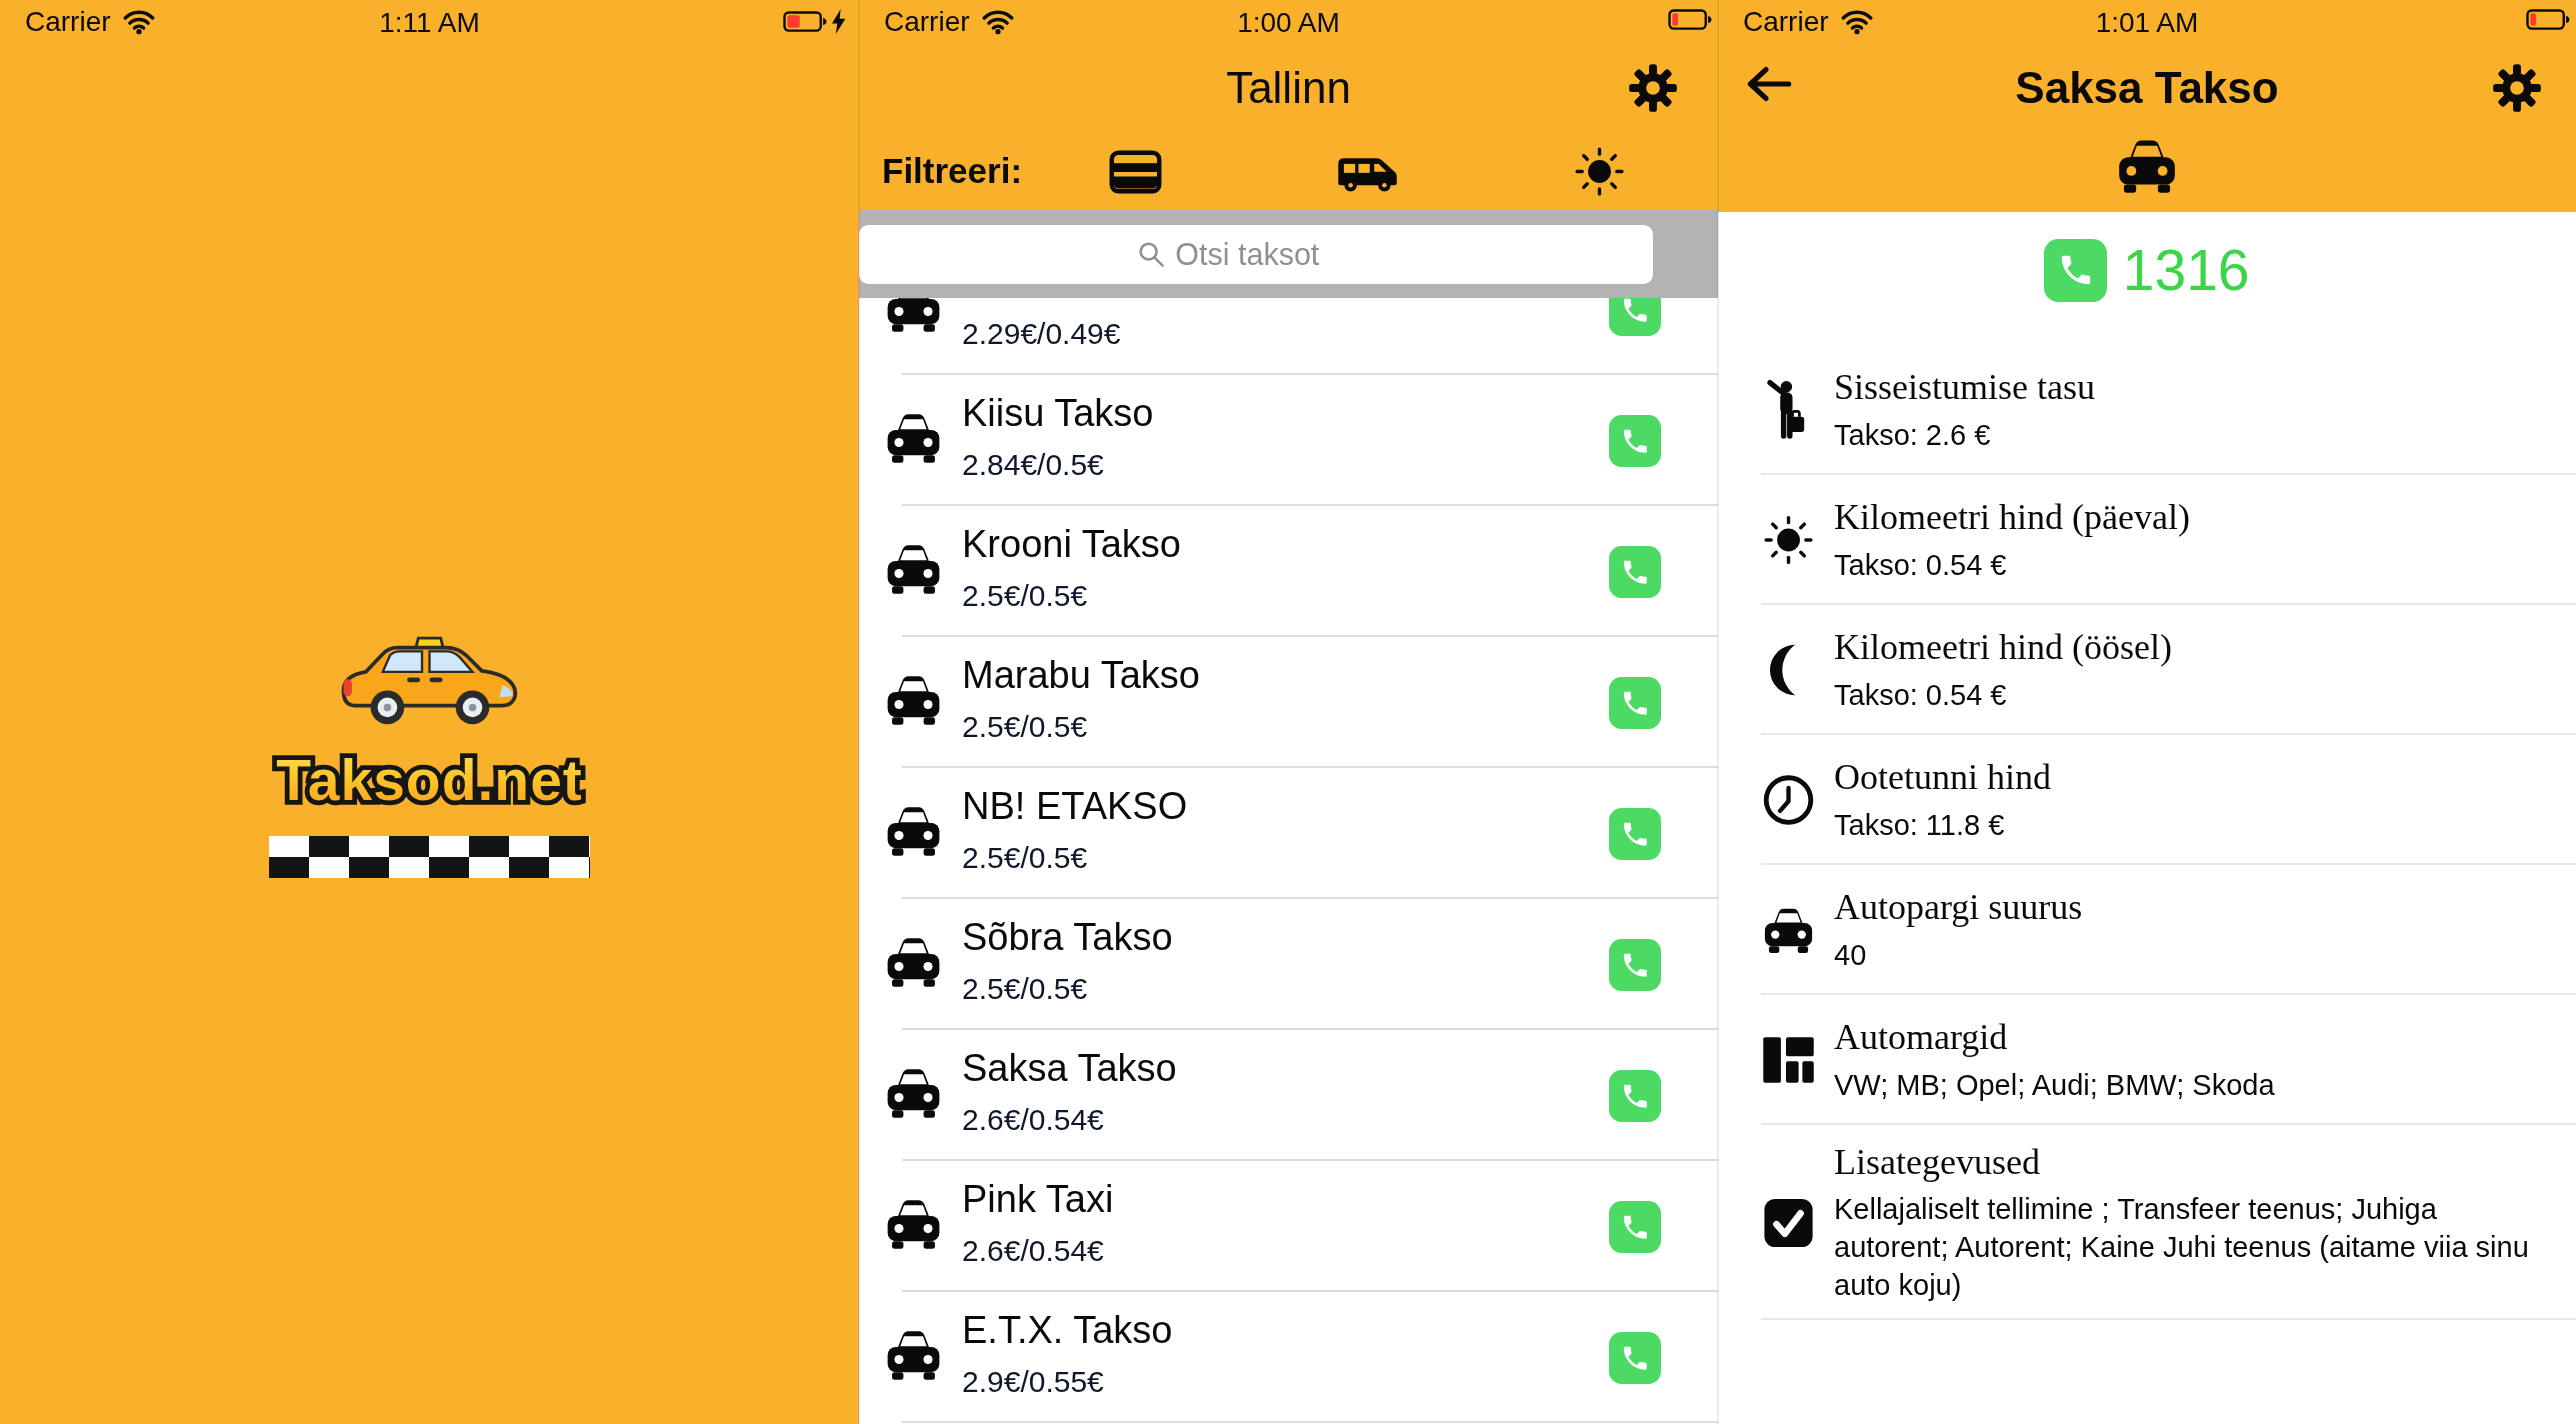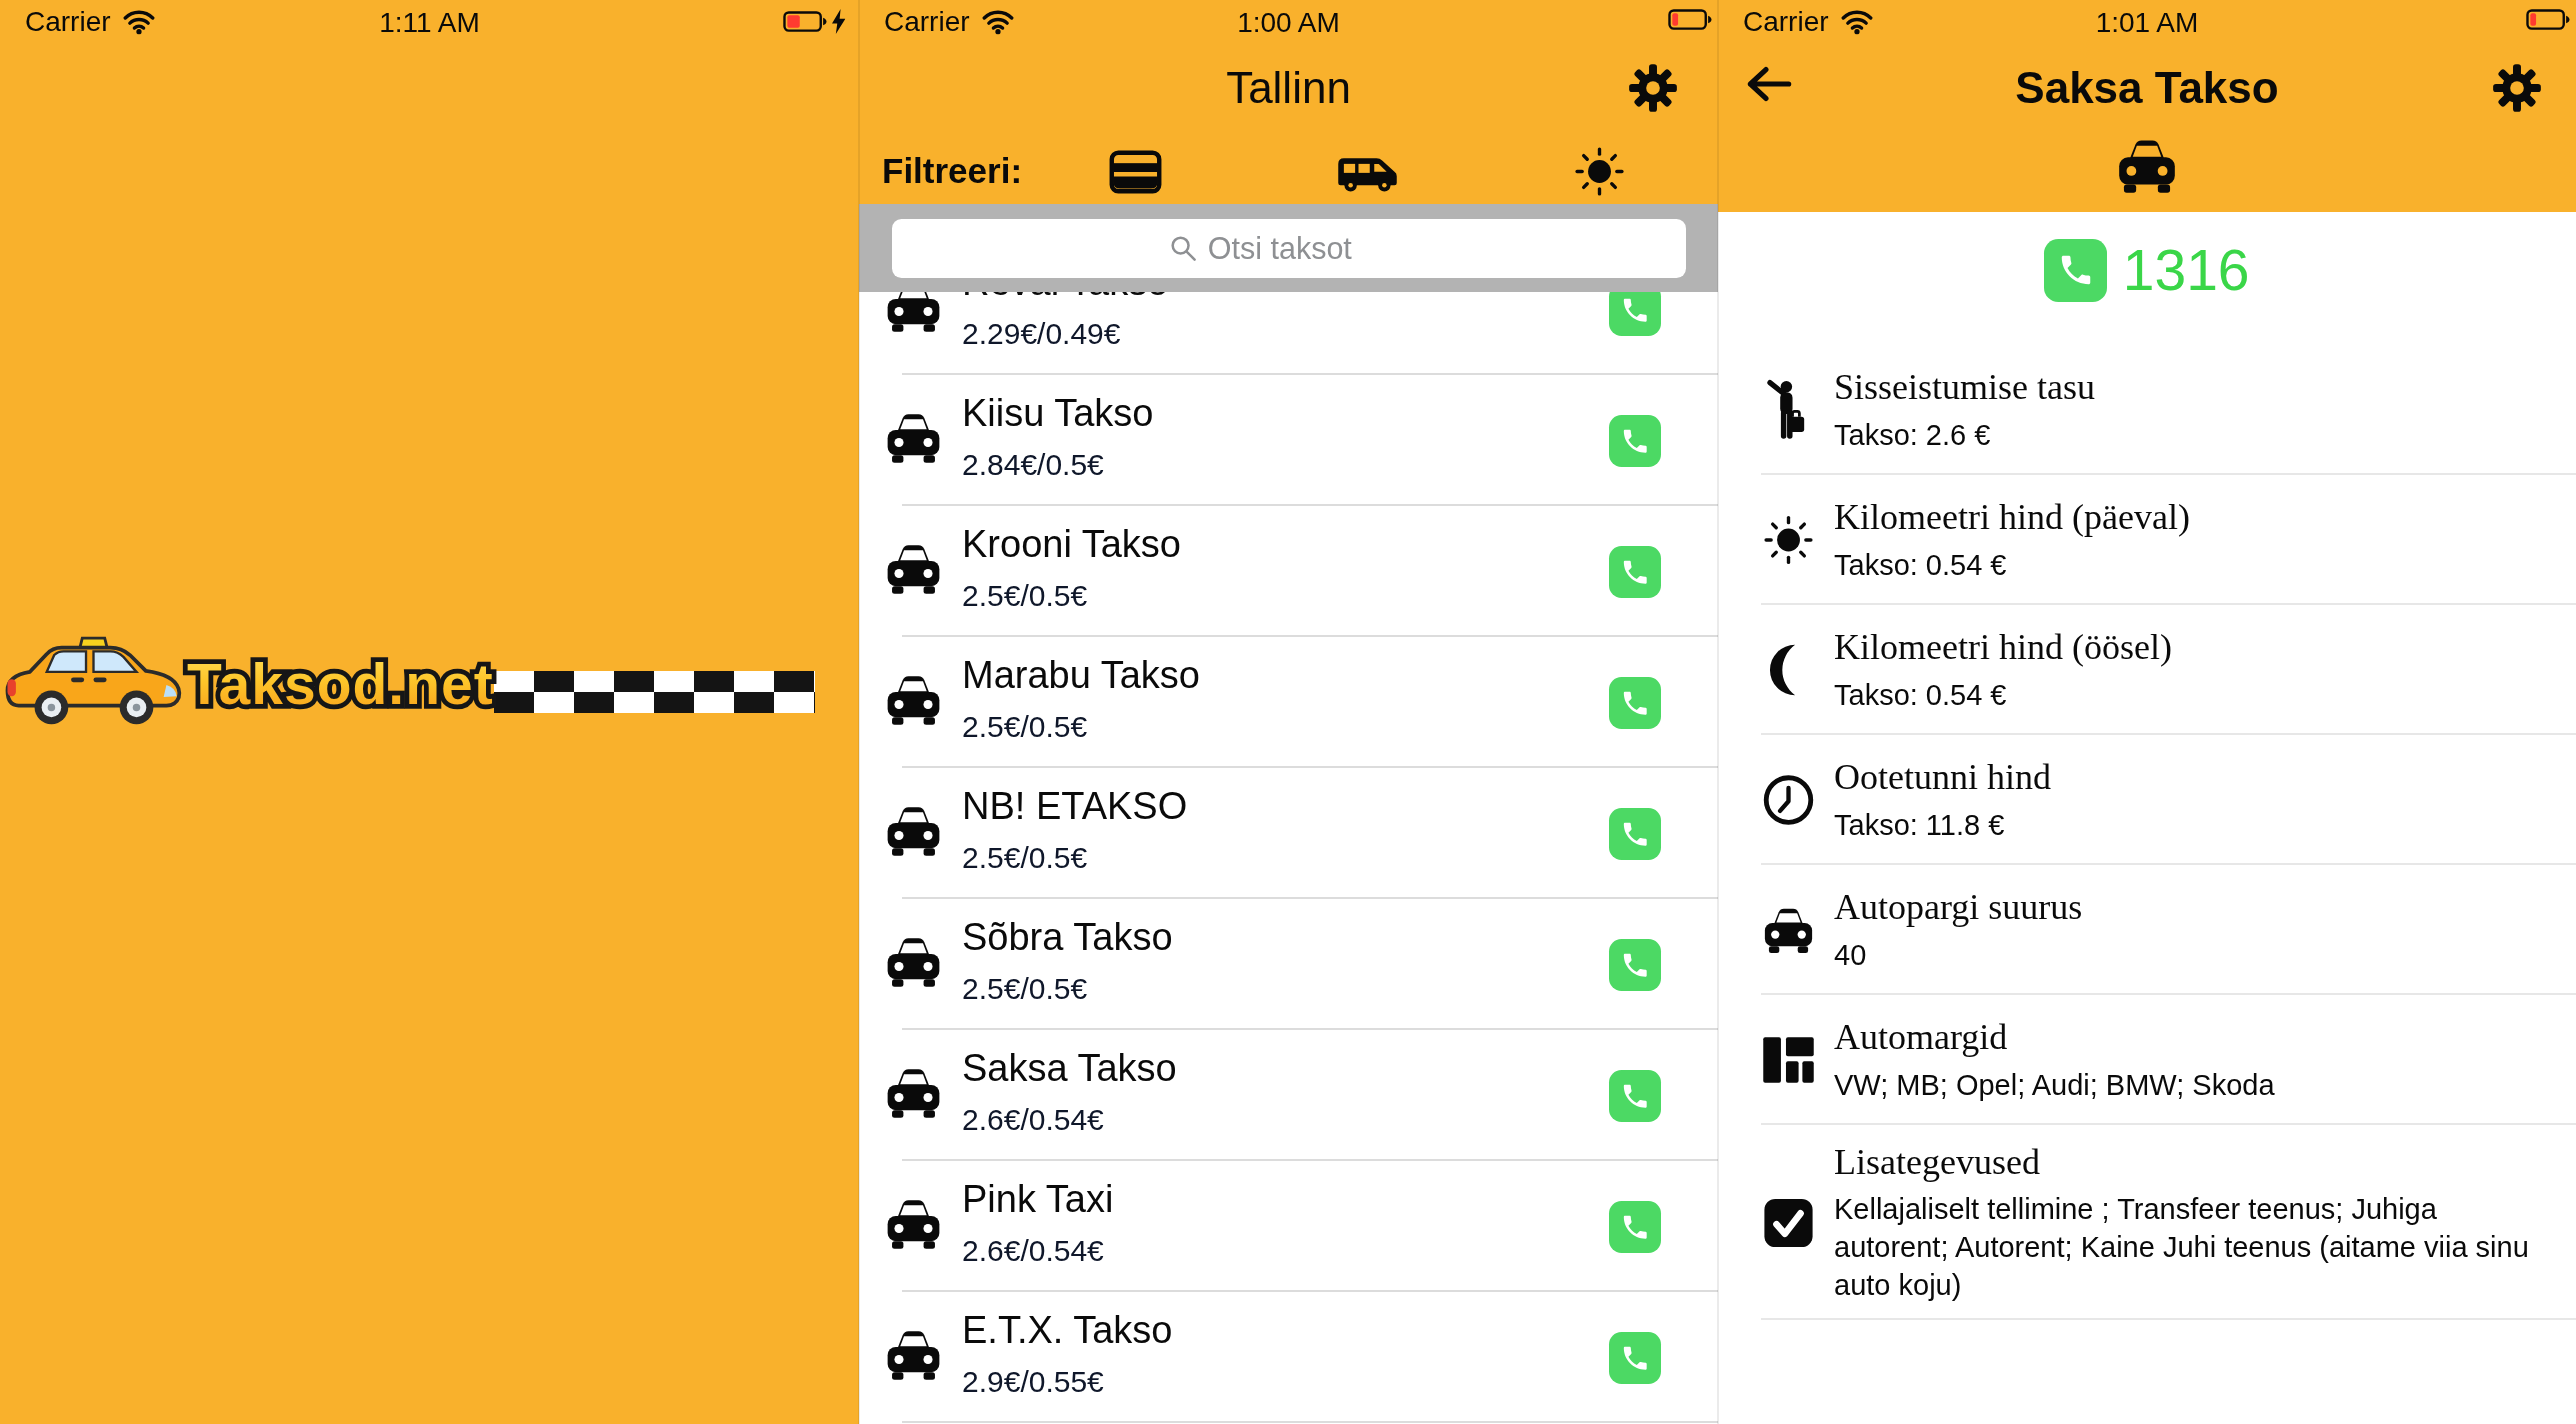--- a/index.html
+++ b/index.html
@@ -30,22 +30,22 @@
   #p2 .gear-btn { right:40px; } #p3 .gear-btn { right:34px; }
   .back-btn { position:absolute; left:25px; top:63px; width:50px; height:42px; }
   .filter-label { position:absolute; left:23px; top:151px; font-size:35px; font-weight:700; }
   .fi { position:absolute; }
   .fi-card { left:250px; top:149px; width:53px; height:46px; }
   .fi-van  { left:477px; top:153px; width:63px; height:42px; }
   .fi-sun  { left:714px; top:145px; width:53px; height:53px; }
   .p3-car { position:absolute; top:137px; left:50%; transform:translateX(-50%); width:63px; height:57px; --cut:#F9B12C; }
 
   
-  .search-bar { position:absolute; top:204px; left:0; right:0; height:88px; background:#B3B3B3; z-index:30;
-    display:flex; align-items:center; justify-content:center; }
+  .search-bar { position:absolute; top:210px; left:0; right:0; height:88px; background:#B3B3B3; z-index:30;
+    display:flex; align-items:center; justify-content:flex-start; }
   .search-field { width:794px; height:59px; background:#fff; border-radius:9.5px;
     display:flex; align-items:center; justify-content:center; gap:9.5px; }
   .search-field input { border:none; outline:none; background:transparent; width:200px;
     font-size:30.5px; color:#333; font-family:inherit; padding:0; }
   .search-field input::placeholder { color:#8E9093; opacity:1; }
 
   
   .t-list { position:absolute; top:244px; left:0; right:0; z-index:10; }
   .t-row { position:relative; height:131px; background:#fff; }
   .t-row::after { content:""; position:absolute; left:43px; right:0; bottom:0; height:1.9px; background:#dcdcdc; }
@@ -65,21 +65,21 @@
   .d-row { position:relative; height:130px; }
   .d-row.tall { height:195px; }
   .d-row::after { content:""; position:absolute; left:43px; right:0; bottom:0; height:1.9px; background:#e7e7e7; }
   .d-icon { position:absolute; left:44px; top:50%; transform:translateY(-50%); width:53px; height:53px; }
   .d-icon.person { width:46px; height:63px; }
   .d-text { position:absolute; left:116px; right:25px; top:50%; transform:translateY(-50%); }
   .d-title { font-size:36px;font-family:Liberation Serif, serif; }
   .d-value { font-size:29px; margin-top:7.6px; line-height:38px; }
 
   
-  .logo-block { position:absolute; top:630px; left:0; right:0; display:flex; flex-direction:row; align-items:center; }
+  .logo-block { position:absolute; top:630px; left:0; right:0; display:flex; flex-direction:column; align-items:center; }
   .logo-text-wrap { position:relative; margin-top:7.6px; height:74px; }
   .logo-stroke, .logo-fill { font-size:57px; font-weight:900; white-space:nowrap; letter-spacing:1px; }
   .logo-stroke { position:absolute; left:0; top:0; color:#161616; -webkit-text-stroke:9.5px #161616; }
   .logo-fill { position:relative; background:linear-gradient(180deg,#ffdd55 0%,#fdc62a 45%,#f9a01b 100%);
     -webkit-background-clip:text; background-clip:text; color:transparent; }
   .checker { margin-top:15.3px; width:321px; height:42px;
     background:repeating-conic-gradient(#141414 0% 25%, #ffffff 0% 50%); background-size:80px 42px; }
 </style>
 </head>
 <body>

